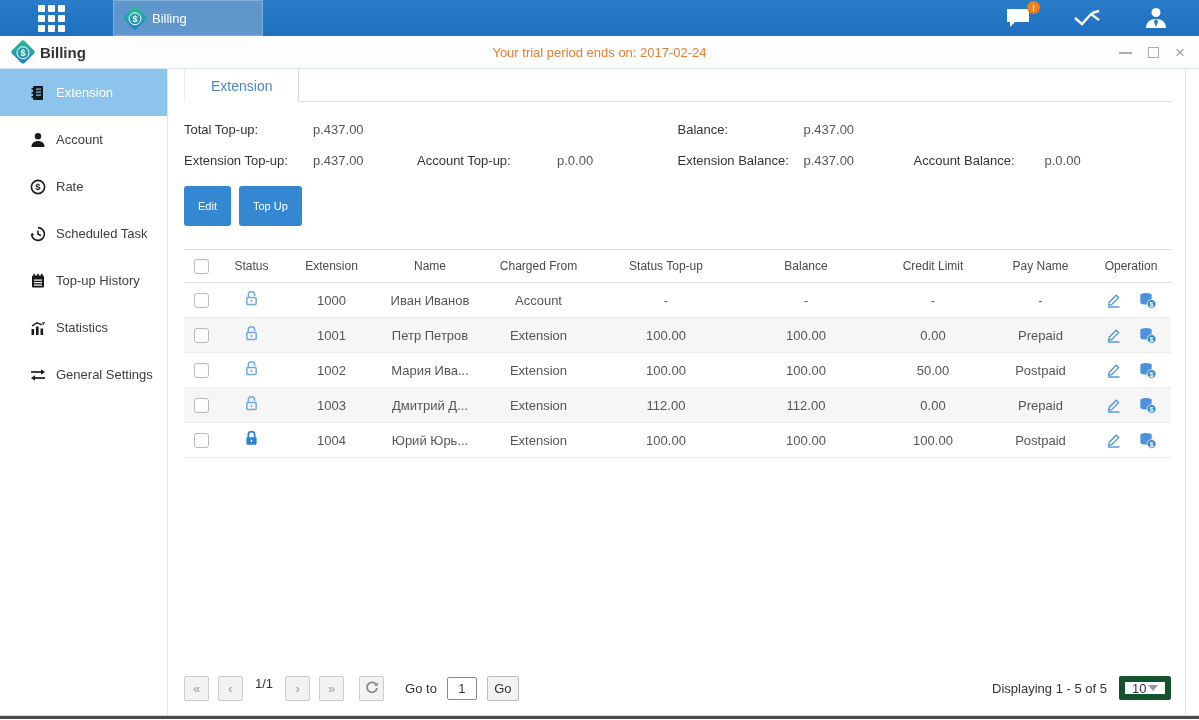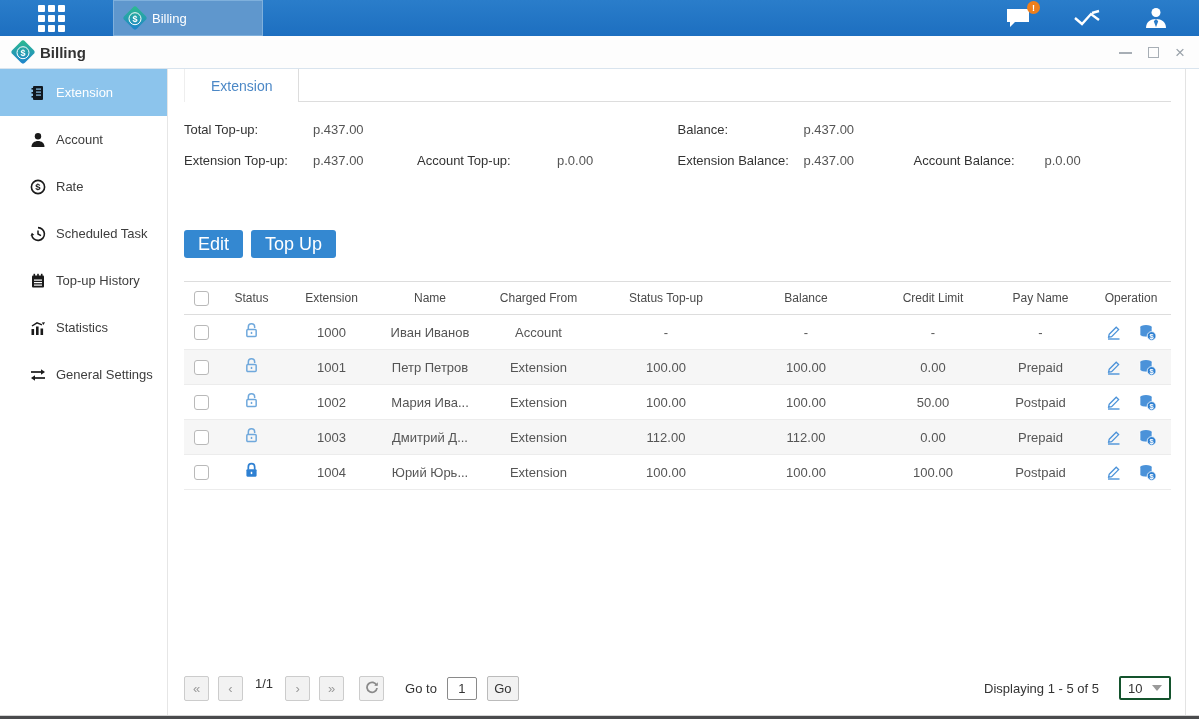--- a/index.html
+++ b/index.html
@@ -64,22 +64,22 @@
   .summary { display:flex; margin-top:12px; }
   .sum-half { width:50%; }
   .sum-row { display:flex; height:31px; align-items:center; }
   .sum-label { font-weight:normal; color:#333; }
   .sum-val { color:#555; }
   .w1 { width:129px; } .w2 { width:104px; } .w3 { width:140px; }
   .v1 { width:126px; } .v2 { width:110px; } .v3 { width:131px; }
 
   
   .btn-row { margin-top:10px; display:flex; gap:8px; }
-  .btn-blue { background:#3488d1; color:#fff; border:none; font-size:18px; height:28px;
-              padding:0 14px; border-radius:3px; cursor:pointer; font-family:inherit;margin-top:44px; }
+  .btn-blue { background:#3488d1; color:#fff; border:none; font-size:11px; height:40px;
+              padding:0 14px; border-radius:3px; cursor:pointer; font-family:inherit; }
 
   
   table { border-collapse:collapse; table-layout:fixed; width:100%; margin-top:23px; }
   thead tr { border-top:1px solid #ddd; border-bottom:1px solid #ddd; }
   th { font-weight:normal; color:#4a4a4a; height:33px; font-size:12px; text-align:center; }
   td { height:35px; text-align:center; color:#555; font-size:13px; overflow:hidden;
        white-space:nowrap; text-overflow:ellipsis; }
   tbody tr { border-bottom:1px solid #ececec; }
   tbody tr.alt { background:#f6f6f6; }
   .cb { display:inline-block; width:15px; height:15px; border:1px solid #b9b9b9;
@@ -93,23 +93,23 @@
   .footer { height:46px; display:flex; align-items:center; padding-bottom:8px; }
   .pg-btn { width:25px; height:25px; background:#f2f2f2; border:1px solid #ccc; border-radius:2px;
             color:#9a9a9a; font-size:13px; display:flex; align-items:center; justify-content:center;
             cursor:pointer; margin-right:9px; }
   .pg-ind { color:#333; margin:0 12px 10px 3px; }
   .goto-label { margin:0 10px 0 12px; color:#333; }
   .goto-input { width:30px; height:23px; border:1px solid #8a8a8a; border-radius:2px;
                 text-align:center; font-size:13px; font-family:inherit; color:#333; }
   .go-btn { margin-left:10px; width:32px; height:25px; background:#f2f2f2; border:1px solid #bbb;
             border-radius:2px; font-size:13px; color:#333; cursor:pointer; font-family:inherit; }
-  .footer-right { margin-left:auto; display:flex; align-items:center; gap:20px; }
+  .footer-right { margin-left:auto; display:flex; align-items:center; gap:12px; }
   .displaying { color:#333; }
-  .page-size { width:52px; height:24px; border:2px solid #14532d; border-radius:2px; background:#fff;
+  .page-size { width:52px; height:24px; border:6px solid #14532d; border-radius:2px; background:#fff;
                display:flex; align-items:center; justify-content:space-between; padding:0 7px;
                color:#333; cursor:pointer; }
   .caret-down { width:0; height:0; border-left:5px solid transparent; border-right:5px solid transparent;
                 border-top:6px solid #9a9a9a; }
 
   .bottom-strip { height:4px; background:#4a4b4d; border-top:1px solid #d5d5d5; }
 </style>
 </head>
 <body>
 
@@ -153,20 +153,21 @@
       </svg>
     </div>
   </div>
 </div>
 
 <div class="titlebar">
   <span class="diamond d-sm">
       <span class="dollar">$</span>
     </span>
   <span class="title">Billing</span>
+  <span class="trial">Your trial period ends on: 2017-02-24</span>
   <div class="win-controls">
     <span class="wc">
         <span class="wc-min"></span>
       </span>
     <span class="wc">
         <span class="wc-max"></span>
       </span>
     <span class="wc wc-close">×</span>
   </div>
 </div>

